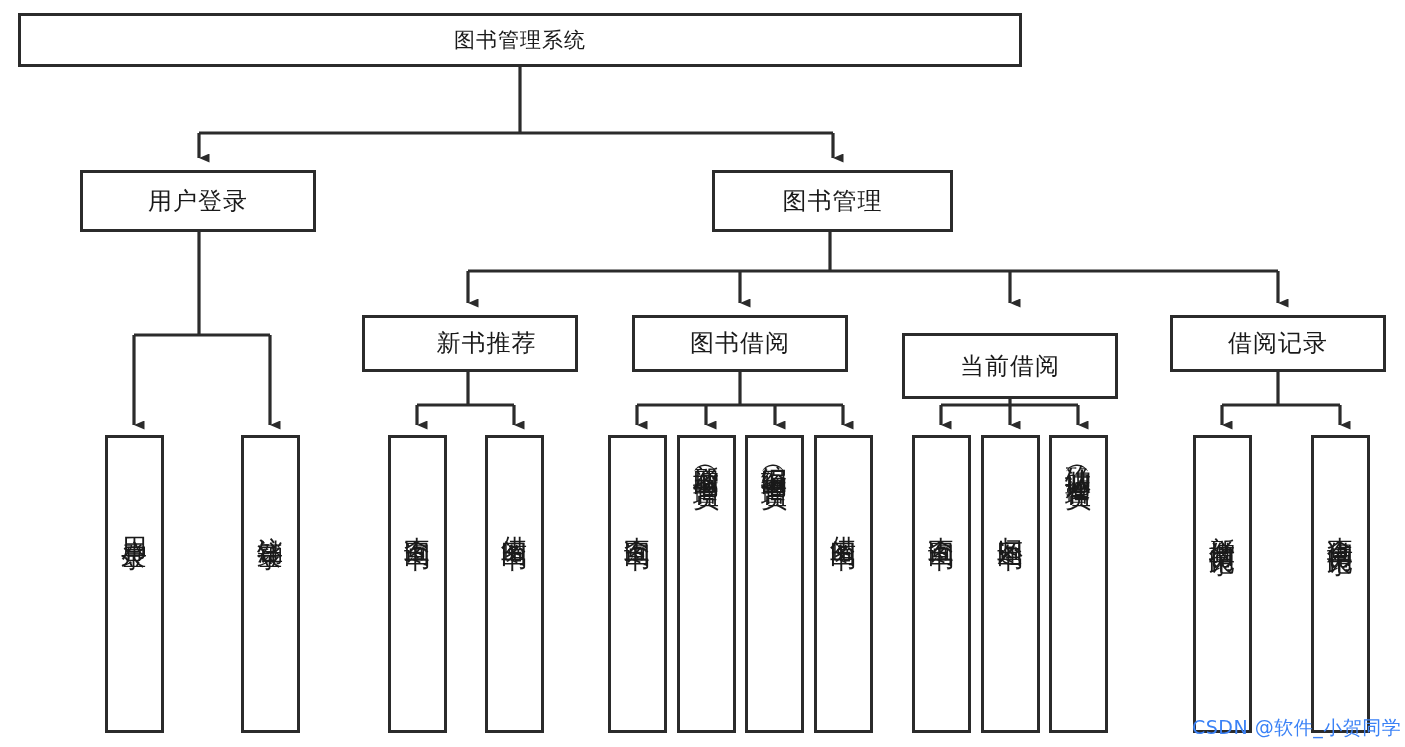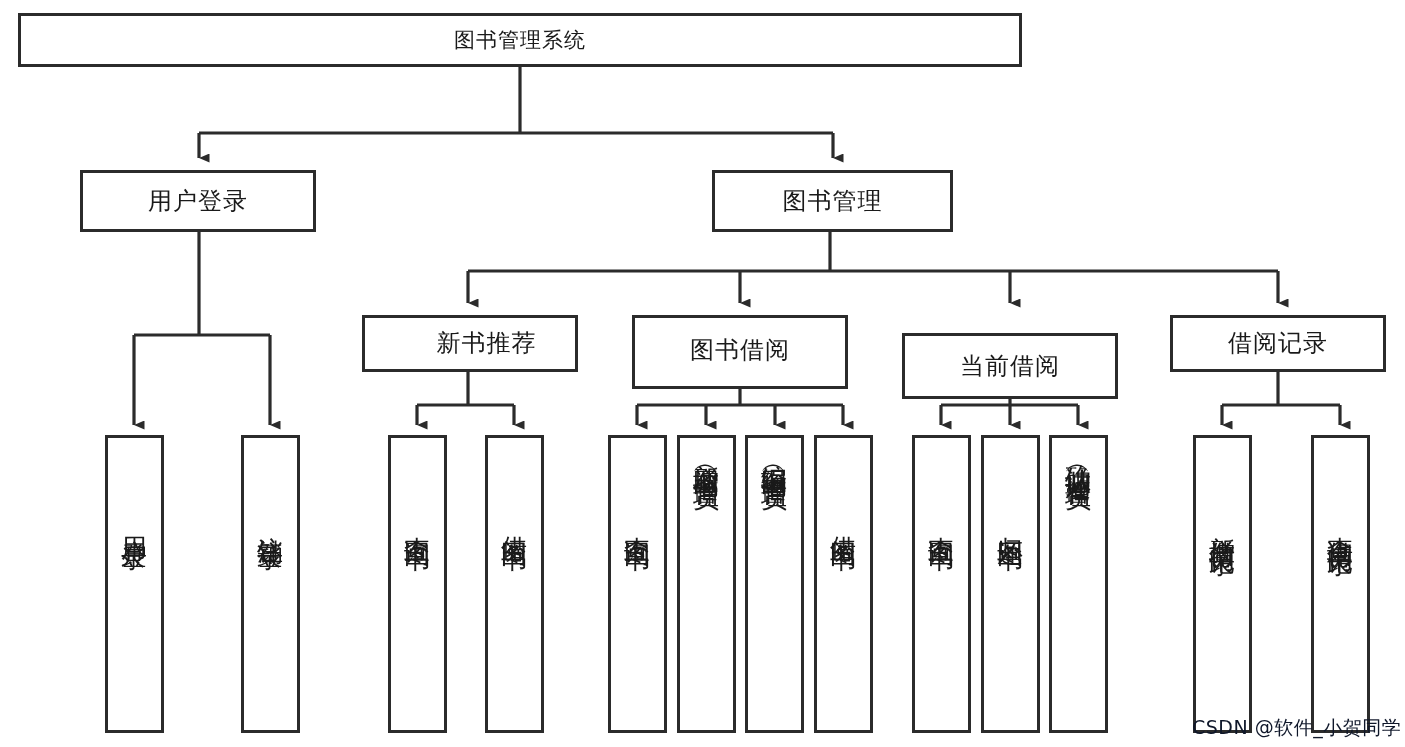--- a/index.html
+++ b/index.html
@@ -62,21 +62,21 @@
     margin: 0 auto;
   }
   .node.leaf.align-top .node-label {
     margin-top: 6px;
   }
   .node.leaf.align-mid .node-label {
     margin-top: 78px;
   }
   .watermark {
     position: absolute;
-    color: #0f172a;
+    color: #3b82f6;
     font-size: 19px;
     letter-spacing: 0.5px;
     white-space: nowrap;
     user-select: none;
   }
 </style>
 </head>
 <body>
 
 <div id="diagram-root">
@@ -139,21 +139,21 @@
   <div class="node level1" style="left:80px; top:170px; width:236px; height:62px;">
     <span class="node-label">用户登录</span>
   </div>
   <div class="node level1" style="left:712px; top:170px; width:241px; height:62px;">
     <span class="node-label">图书管理</span>
   </div>
 
   <div class="node level2" style="left:362px; top:315px; width:216px; height:57px;padding-left:33px;">
     <span class="node-label">新书推荐</span>
   </div>
-  <div class="node level2" style="left:632px; top:315px; width:216px; height:74px;font-family:Liberation Mono, monospace;">
+  <div class="node level2" style="left:632px; top:315px; width:216px; height:57px;">
     <span class="node-label">图书借阅</span>
   </div>
   <div class="node level2" style="left:902px; top:333px; width:216px; height:66px;font-family:Liberation Serif, serif;">
     <span class="node-label">当前借阅</span>
   </div>
   <div class="node level2" style="left:1170px; top:315px; width:216px; height:57px;">
     <span class="node-label">借阅记录</span>
   </div>
 
   <div class="node leaf align-mid" style="left:105px; top:435px; width:59px; height:298px;">

